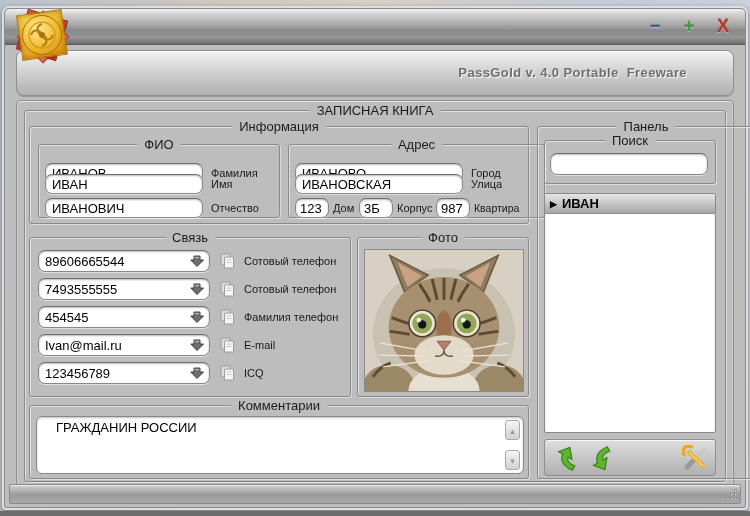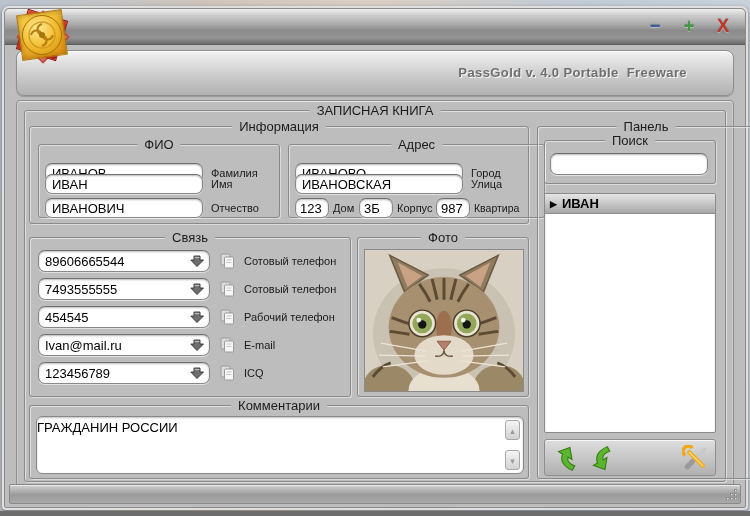--- a/index.html
+++ b/index.html
@@ -77,21 +77,21 @@
   .copy-btn { position:absolute; left:180px; top:2px; width:18px; height:18px; cursor:pointer; }
   .contact-label { position:absolute; left:206px; top:0; font-size:11px; color:#1a1a1a; line-height:22px; white-space:nowrap; }
 
   
   .photo-frame { position:absolute; left:6px; top:11px; width:160px; height:143px;
     border:1px solid #8a8a8a; background:#d8d1c3; overflow:hidden; }
 
   
   .comments-box { position:absolute; left:6px; top:10px; width:488px; height:58px; background:#fff;
     border:1px solid #888; border-radius:6px; box-shadow:inset 0 1px 2px rgba(0,0,0,.25); }
-  .comments-text { position:absolute; left:0; top:3px; right:24px; font-size:13px; color:#000; }
+  .comments-text { position:absolute; left:19px; top:3px; right:24px; font-size:13px; color:#000; }
   .cscroll-btn { position:absolute; right:3px; width:15px; height:20px; border:1px solid #a8a8a8; border-radius:3px;
     background:linear-gradient(180deg,#f5f5f5,#d2d2d2); text-align:center; font-size:9px; line-height:20px;
     color:#9a9a9a; cursor:pointer; }
   .cscroll-btn.up { top:3px; } .cscroll-btn.down { bottom:3px; }
 
   
   .search .tb { left:5px; top:12px; width:158px; height:22px; }
   .listbox { position:absolute; left:6px; top:66px; width:172px; height:240px; background:#fff;
     border:1px solid #8a8a8a; border-radius:2px; box-shadow:inset 0 1px 2px rgba(0,0,0,.2); overflow:hidden; }
   .list-item { height:20px; display:flex; align-items:center; gap:5px; padding-left:5px;
@@ -216,21 +216,21 @@
                   <path d="M4 3 L10 3 L10 7 L13.5 7 L7 13.5 L0.8 7 L4 7 Z" fill="#6e6e6e" stroke="#303030" stroke-width="0.9"></path>
                   <path d="M4.6 3.8 L9.4 3.8 L9.4 5.2 L4.6 5.2 Z" fill="#b9b9b9"></path>
                 </svg>
             </div>
             <svg class="copy-btn" viewBox="0 0 18 18">
                 <rect x="3" y="2" width="9" height="11" rx="1" fill="#dcdcdc" stroke="#9a9a9a"></rect>
                 <rect x="6.5" y="5" width="9" height="11" rx="1" fill="#f7f7f7" stroke="#9a9a9a"></rect>
                 <line x1="8.5" y1="8" x2="13.5" y2="8" stroke="#c6c6c6"></line>
                 <line x1="8.5" y1="10.5" x2="13.5" y2="10.5" stroke="#c6c6c6"></line>
               </svg>
-            <div class="contact-label">Рабочий телефон</div>
+            <div class="contact-label">Фамилия телефон</div>
           </div>
 
           <div class="contact-row c3">
             <div class="combo">
               <input class="tb" value="Ivan@mail.ru" style="">
               <svg class="combo-arrow" viewBox="0 0 16 16">
                   <path d="M4 3 L10 3 L10 7 L13.5 7 L7 13.5 L0.8 7 L4 7 Z" fill="#6e6e6e" stroke="#303030" stroke-width="0.9"></path>
                   <path d="M4.6 3.8 L9.4 3.8 L9.4 5.2 L4.6 5.2 Z" fill="#b9b9b9"></path>
                 </svg>
             </div>

